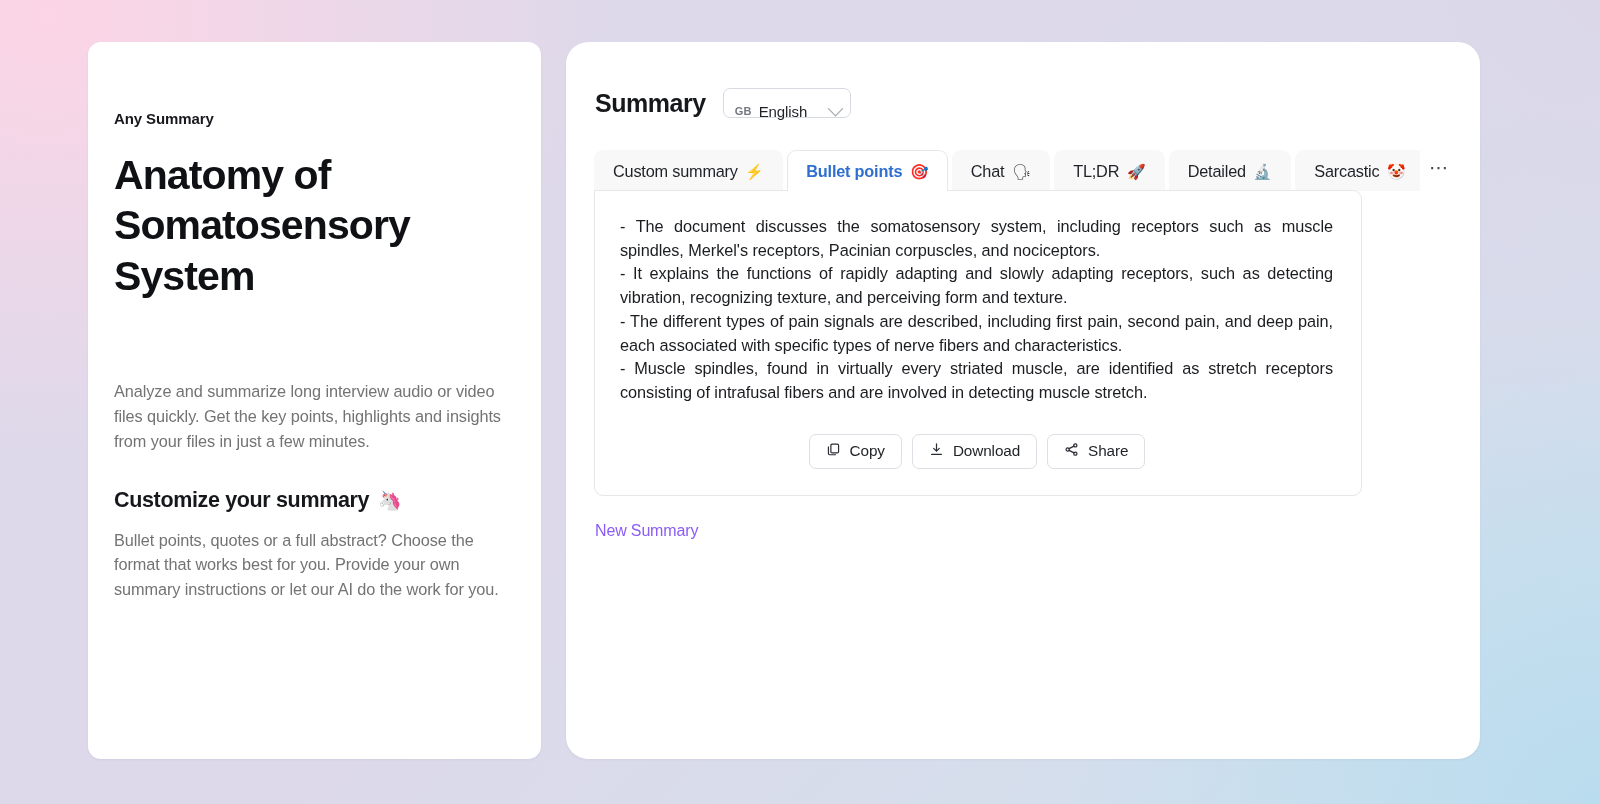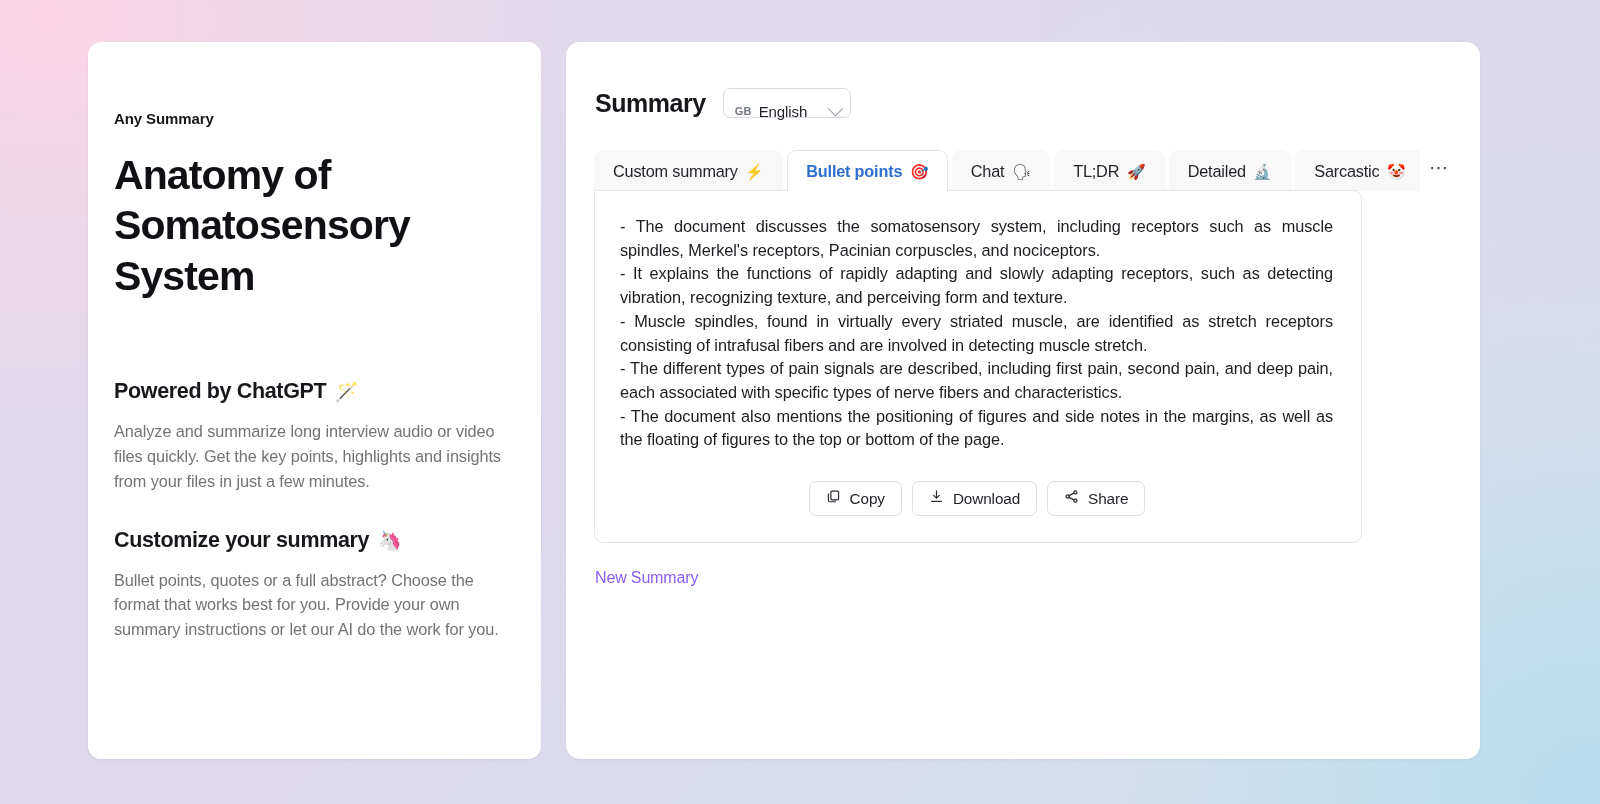--- a/index.html
+++ b/index.html
@@ -75,21 +75,21 @@
     line-height: 1.52;
     color: #737373;
     letter-spacing: -0.08px;
     max-width: 395px;
   }
 
   
   .right-card {
     flex: 1 1 auto;
     background: #ffffff;
-    border-radius: 14px;
+    border-radius: 22px;
     padding: 46px 42px 40px 28px;
     box-shadow: 0 1px 3px rgba(30,20,60,0.05);
     position: relative;
     overflow: hidden;
   }
 
   .summary-head {
     display: flex;
     align-items: center;
     gap: 17px;
@@ -260,24 +260,20 @@
 </head>
 <body>
 
 <div class="page">
 
   <section class="left-card">
     <div class="eyebrow">Any Summary</div>
     <h1 class="hero-title">Anatomy of Somatosensory System</h1>
 
     <div class="feature">
-      <div class="feature-heading">
-        <span>Powered by ChatGPT</span>
-        <span class="emo">🪄</span>
-      </div>
       <p class="feature-body">Analyze and summarize long interview audio or video files quickly. Get the key points, highlights and insights from your files in just a few minutes.</p>
     </div>
 
     <div class="feature">
       <div class="feature-heading">
         <span>Customize your summary</span>
         <span class="emo">🦄</span>
       </div>
       <p class="feature-body">Bullet points, quotes or a full abstract? Choose the format that works best for you. Provide your own summary instructions or let our AI do the work for you.</p>
     </div>
@@ -322,23 +318,22 @@
             <span class="emo">🤡</span>
           </div>
         </div>
       <div class="tabs-more">⋯</div>
     </div>
 
     <div class="panel">
       <div class="summary-text" id="summary-text">
           <p>- The document discusses the somatosensory system, including receptors such as muscle spindles, Merkel's receptors, Pacinian corpuscles, and nociceptors.</p>
           <p>- It explains the functions of rapidly adapting and slowly adapting receptors, such as detecting vibration, recognizing texture, and perceiving form and texture.</p>
+          <p>- The different types of pain signals are described, including first pain, second pain, and deep pain, each associated with specific types of nerve fibers and characteristics.</p>
           <p>- Muscle spindles, found in virtually every striated muscle, are identified as stretch receptors consisting of intrafusal fibers and are involved in detecting muscle stretch.</p>
-          <p>- The different types of pain signals are described, including first pain, second pain, and deep pain, each associated with specific types of nerve fibers and characteristics.</p>
-          <p>- The document also mentions the positioning of figures and side notes in the margins, as well as the floating of figures to the top or bottom of the page.</p>
         </div>
 
       <div class="actions">
         <button class="act-btn">
           <span>
             <svg width="15" height="15" viewBox="0 0 16 16" fill="none" stroke="#2a2d33" stroke-width="1.3">
               <rect x="5.2" y="2.2" width="8.2" height="9.4" rx="1.3"></rect>
               <path d="M10.6 13.6H3.9a1.3 1.3 0 0 1-1.3-1.3V4.9"></path>
             </svg>
           </span>

